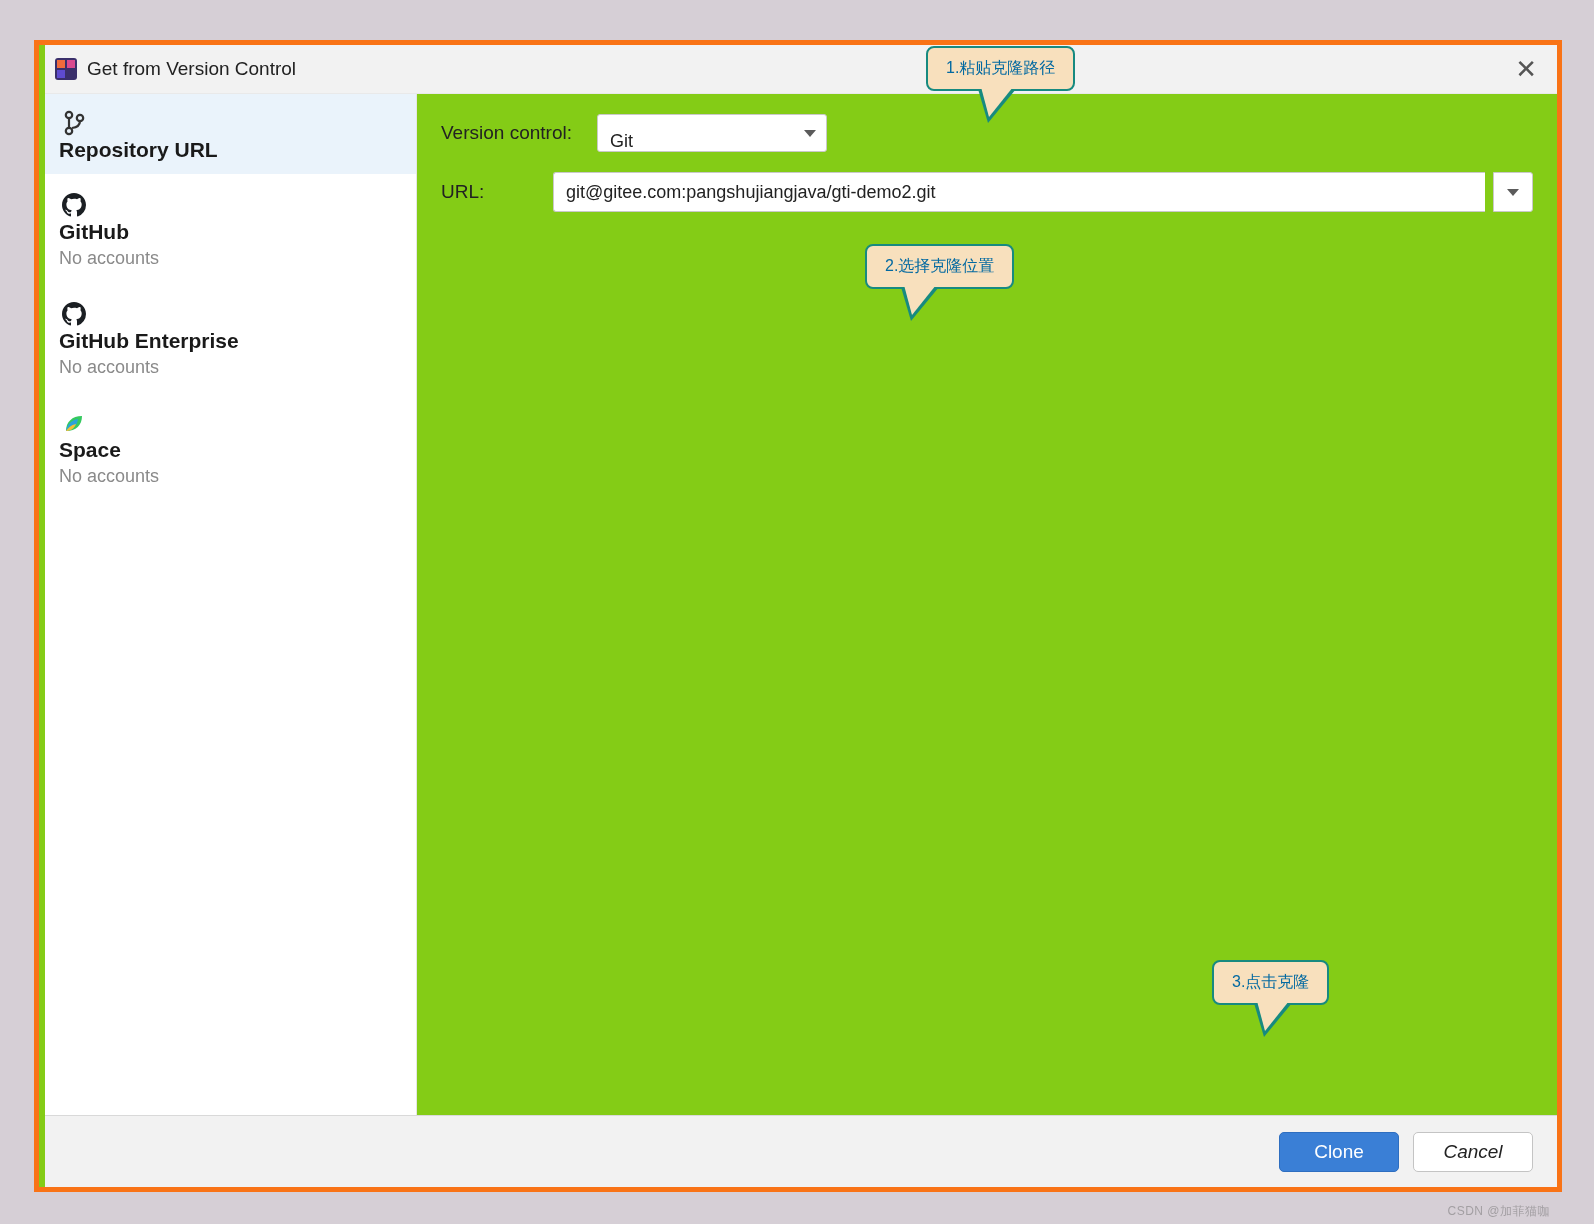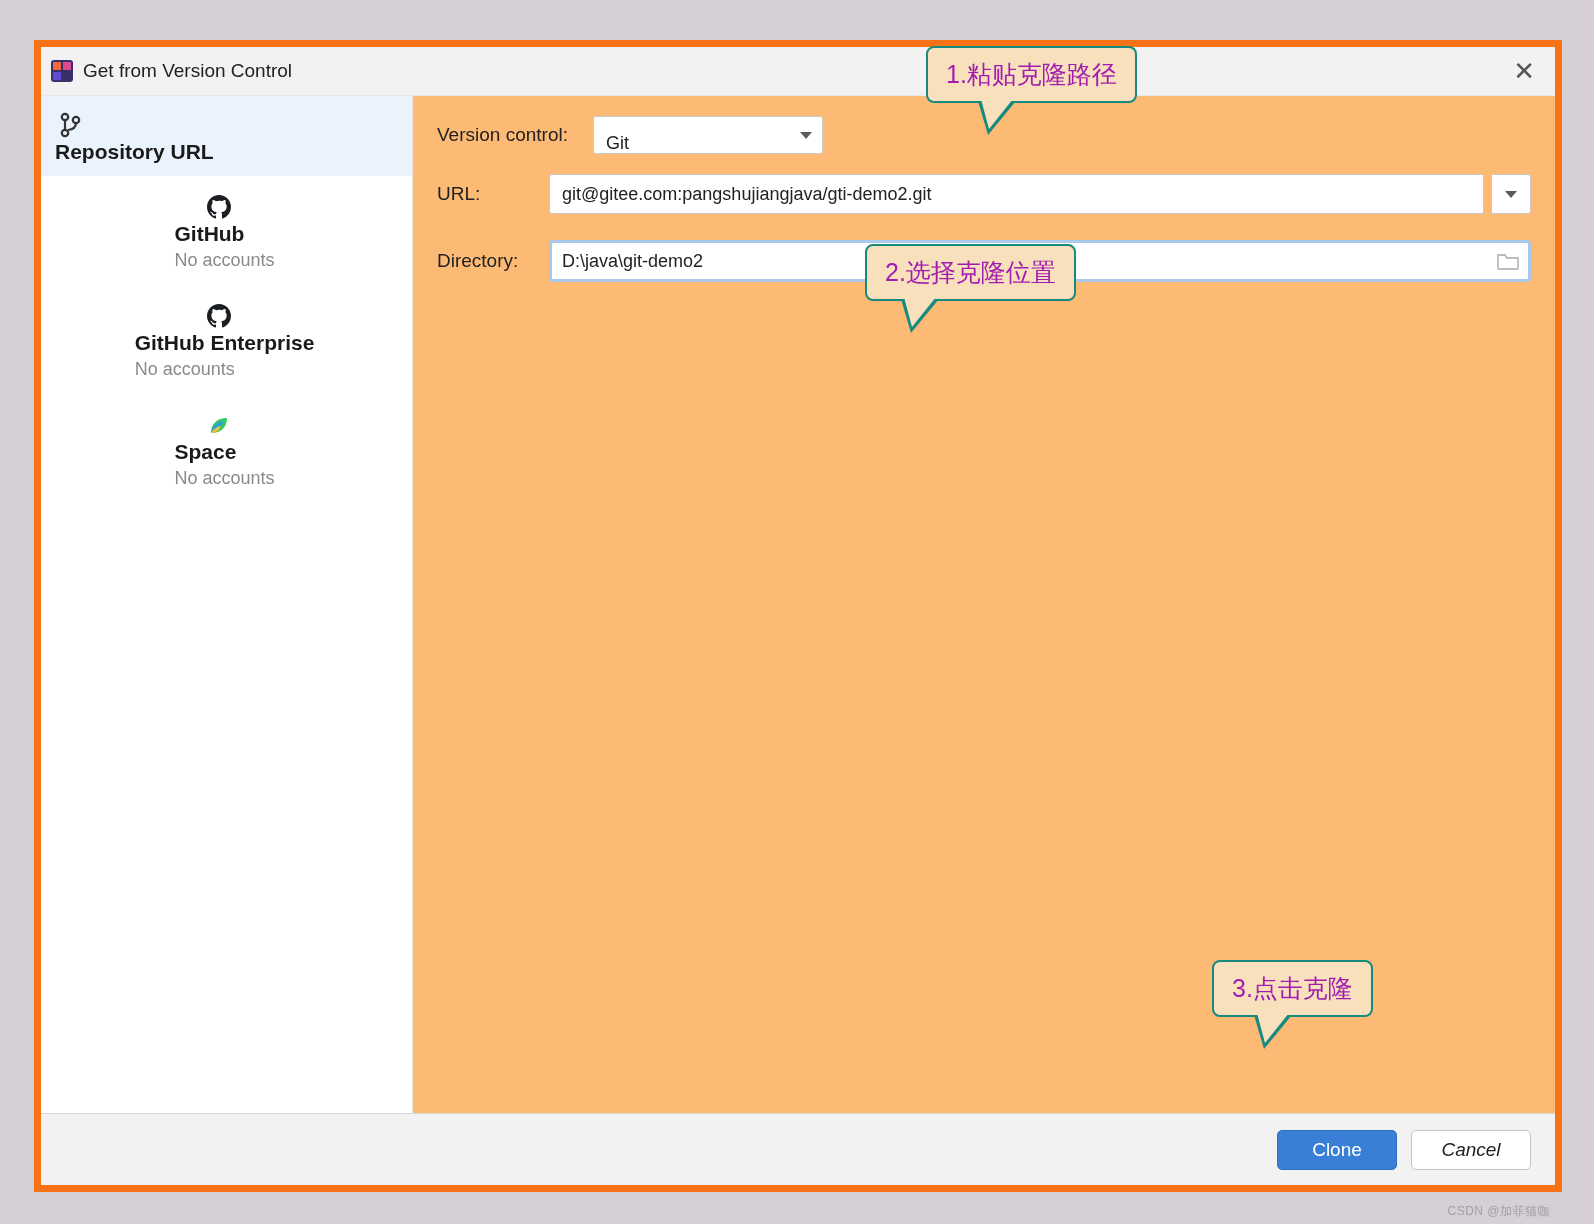--- a/index.html
+++ b/index.html
@@ -12,24 +12,25 @@
     font-size: 17px;
     color: #222;
     position: relative;
   }
   .dialog {
     position: absolute;
     left: 34px;
     top: 40px;
     width: 1528px;
     height: 1152px;
-    background: #fdba74;
-    border: 7px solid #f97316;
+    background: #84cc16;
+    border: 5px solid #f97316;
     display: flex;
     flex-direction: column;
+    padding-left: 6px;
   }
   .titlebar {
     height: 48px;
     display: flex;
     align-items: center;
     padding: 0 14px 0 8px;
     background: #f2f2f2;
   }
   .titlebar .app-icon {
     width: 26px; height: 26px; margin-right: 8px;
@@ -60,21 +61,21 @@
     flex-direction: column;
   }
   .sidebar-item.selected { background: #eaf3fb; }
   .sidebar-item .icon-slot {
     width: 30px; height: 30px; margin-right: 12px; margin-top: 2px;
     display: flex; align-items: center; justify-content: center;
   }
   .sidebar-item .texts { display: flex; flex-direction: column; }
   .sidebar-item .label { font-size: 21px; font-weight: 700; color: #1a1a1a; }
   .sidebar-item .sub { font-size: 18px; color: #8a8a8a; margin-top: 4px; font-weight: 400; }
-  .sidebar-item.with-sub { padding: 14px 18px 14px 14px; align-items: center; }
+  .sidebar-item.with-sub { padding: 14px 18px 14px 14px; }
   .main {
     flex: 1;
     padding: 20px 24px 0 24px;
     position: relative;
   }
   .form-row {
     display: flex;
     align-items: center;
     margin-bottom: 20px;
   }
@@ -191,22 +192,22 @@
     font-style: italic;
   }
 
   
   .callout {
     position: absolute;
     background: #f8e0bd;
     border: 2px solid #178a80;
     border-radius: 8px;
     padding: 10px 18px;
-    font-size: 25px;
-    color: #a21caf;
+    font-size: 16px;
+    color: #0369a1;
     z-index: 20;
     white-space: nowrap;
   }
   .callout .tail {
     position: absolute;
     width: 0; height: 0;
   }
   .callout.c1 { left: 926px; top: 46px; }
   .callout.c1 .tail {
     left: 50px; top: 100%;
@@ -350,31 +351,20 @@
       <div class="form-row" style="margin-bottom:26px;">
         <span class="flabel" style="width:112px">URL:</span>
         <div class="url-wrap">
           <input class="url-input" value="git@gitee.com:pangshujiangjava/gti-demo2.git" style="">
           <div class="url-drop">
             <span class="chev"></span>
           </div>
         </div>
       </div>
 
-      <div class="form-row">
-        <span class="flabel" style="width:112px">Directory:</span>
-        <div class="dir-wrap">
-          <input class="dir-input" value="D:\java\git-demo2" style="">
-          <div class="dir-browse">
-            <svg width="22" height="18" viewBox="0 0 22 18">
-              <path d="M1 3 h7 l2 3 h11 v10 a1 1 0 0 1 -1 1 H2 a1 1 0 0 1 -1 -1 Z" fill="none" stroke="#bcbcbc" stroke-width="1.8"></path>
-            </svg>
-          </div>
-        </div>
-      </div>
 
     </div>
 
   </div>
 
   <div class="footer">
     <div class="btn btn-primary">
       <span>Clone</span>
     </div>
     <div class="btn btn-secondary">

